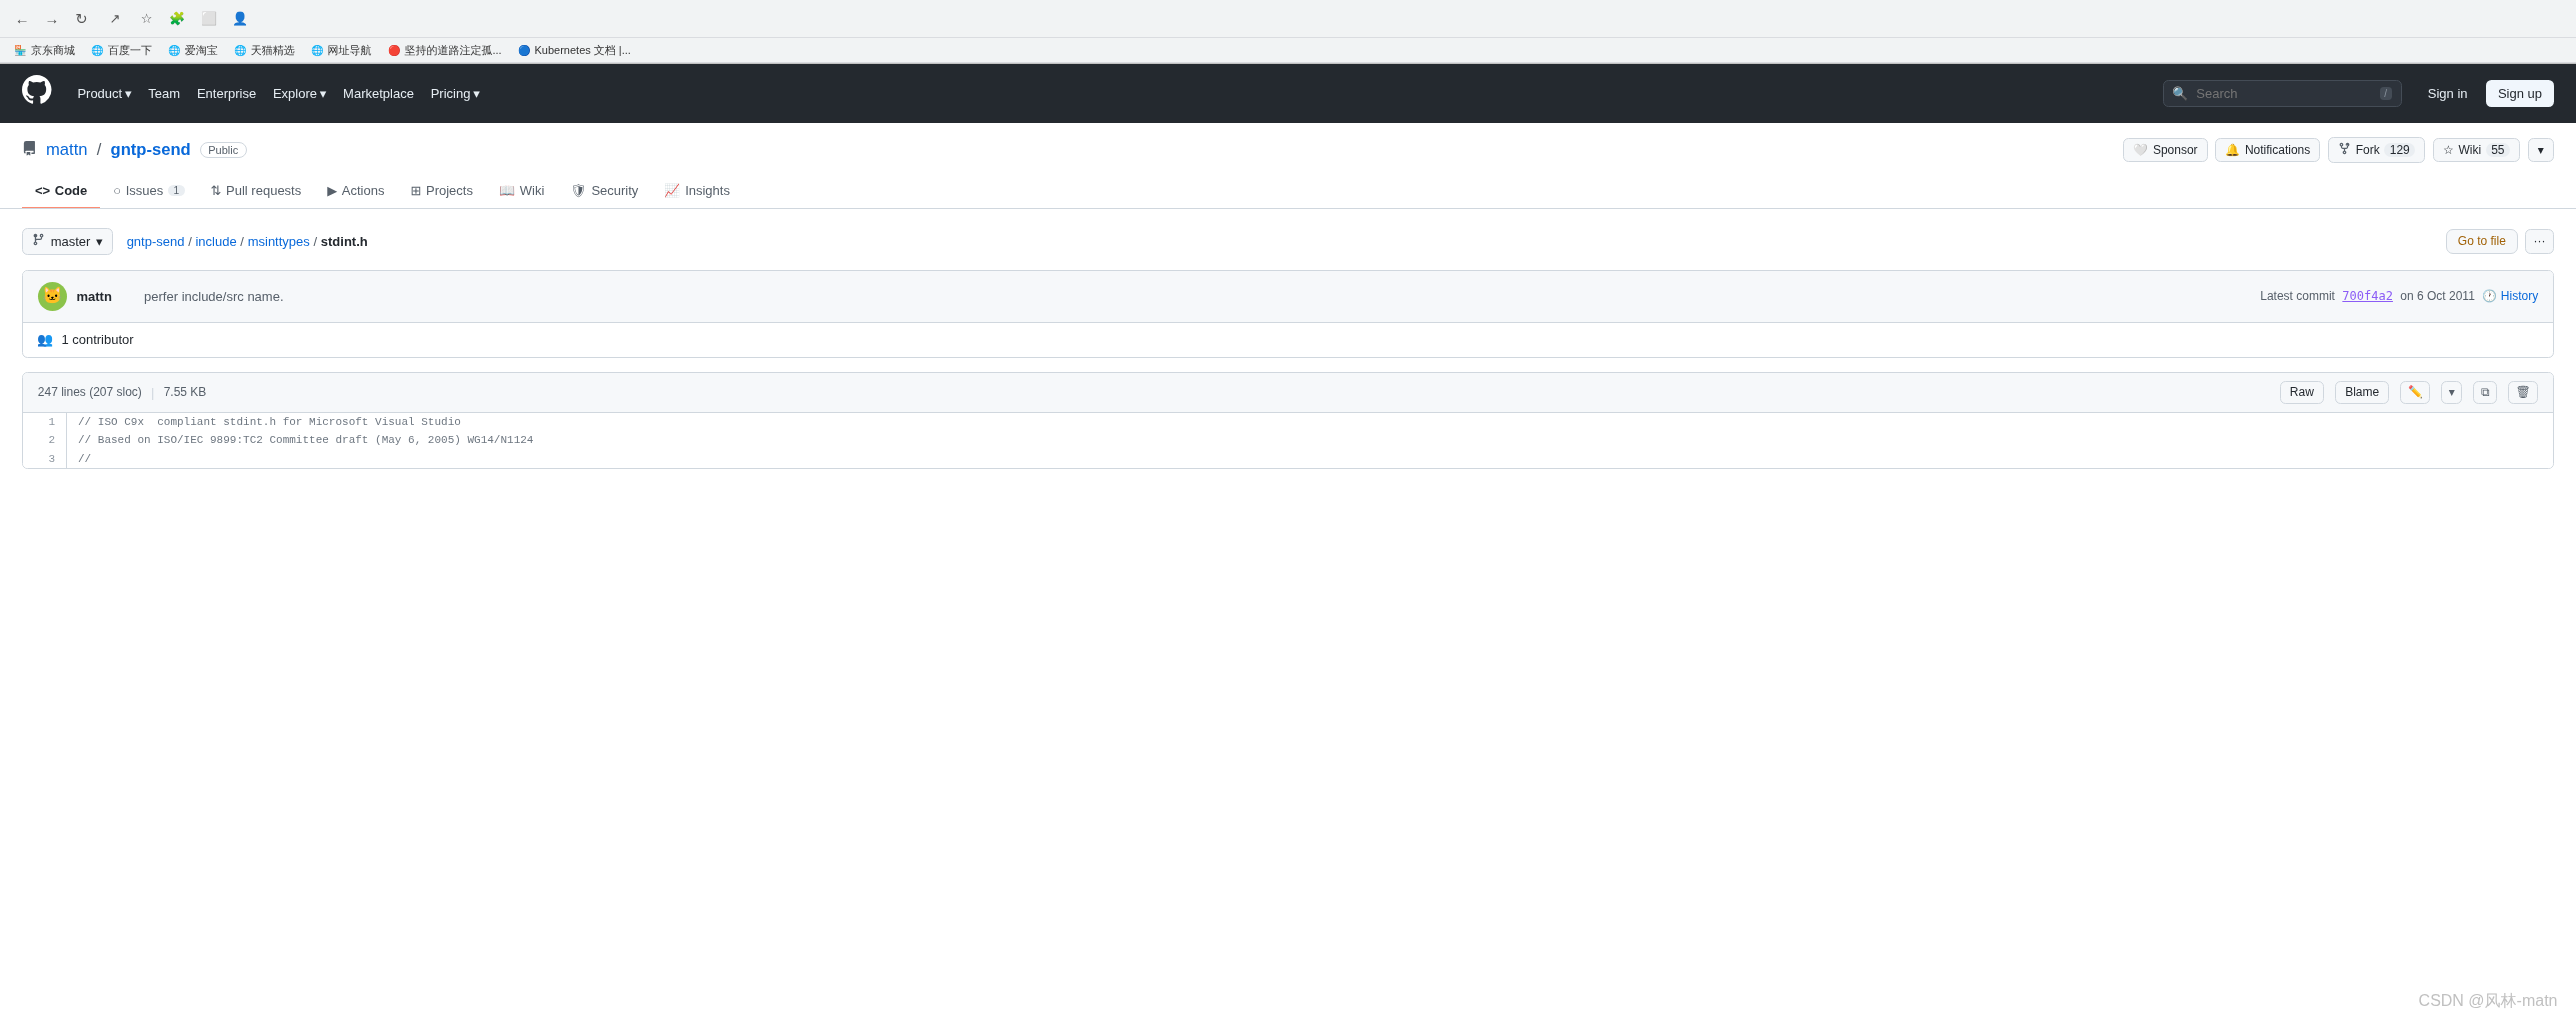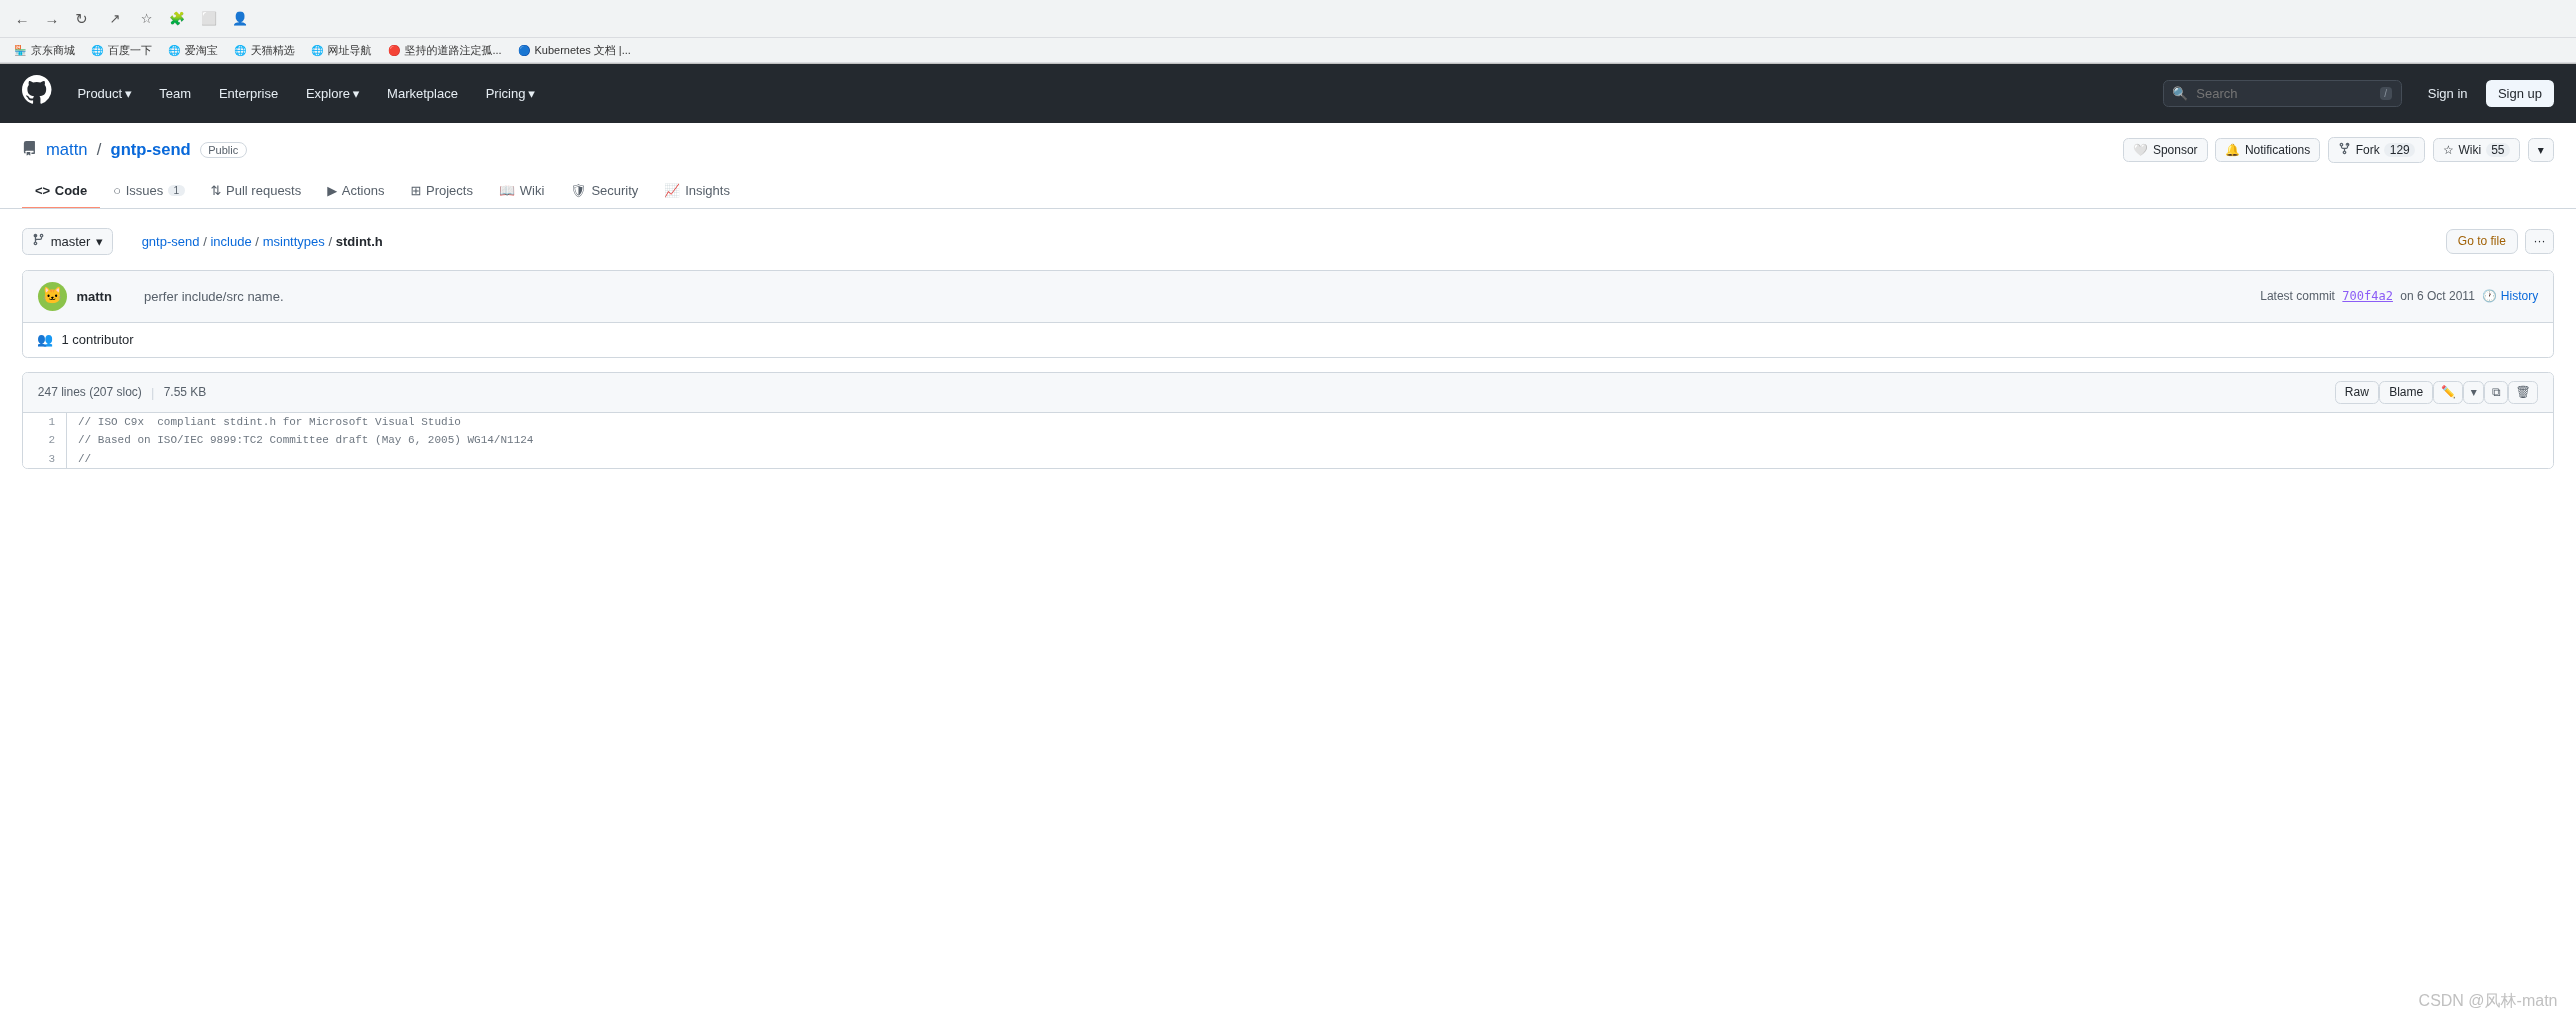--- a/index.html
+++ b/index.html
@@ -89,21 +89,21 @@
       gap: 18.5px;
     }
     .gh-logo {
       color: #fff;
       font-size: 29.5px;
       cursor: pointer;
     }
     .gh-nav {
       display: flex;
       align-items: flex-end;
-      gap: 13px;
+      gap: 2px;
       flex: 1;
     }
     .gh-nav-item {
       color: #e6edf3;
       padding: 5.5px 7.4px;
       border-radius: 5.5px;
       cursor: pointer;
       font-size: 13px;
       display: flex; align-items: center; gap: 2.8px;
       white-space: nowrap;
@@ -361,21 +361,21 @@
     }
     .file-info-text {
       font-size: 12px;
       color: #57606a;
     }
     .file-info-sep {
       color: #d0d7de;
     }
     .file-view-actions {
       margin-left: auto;
-      display: flex; gap: 0; align-items: center;
+      display: flex; gap: 11px; align-items: center;
     }
     .file-action-btn {
       border: 0.9px solid #d0d7de;
       border-radius: 5.5px;
       padding: 3.7px 9.2px;
       font-size: 12px;
       cursor: pointer;
       background: #f6f8fa;
       color: #24292f;
     }
@@ -589,21 +589,21 @@
     <div class="repo-tab">
       <span>📈</span>
       <span>Insights</span>
     </div>
   </div>
 </div>
 
 <div class="content-area">
 
   <div class="file-path-row">
-    <div style="display:flex; align-items:center; gap:18px; flex:1;">
+    <div style="display:flex; align-items:center; gap:3px; flex:1;">
       <div class="branch-selector">
         <span>
           <svg width="13" height="13" viewBox="0 0 16 16" fill="#57606a">
               <path d="M11.75 2.5a.75.75 0 100 1.5.75.75 0 000-1.5zm-2.25.75a2.25 2.25 0 113 2.122V6A2.5 2.5 0 0110 8.5H6a1 1 0 00-1 1v1.128a2.251 2.251 0 11-1.5 0V5.372a2.25 2.25 0 111.5 0v1.836A2.492 2.492 0 016 7h4a1 1 0 001-1v-.628A2.25 2.25 0 019.5 3.25zM4.25 12a.75.75 0 100 1.5.75.75 0 000-1.5zM3.5 3.25a.75.75 0 111.5 0 .75.75 0 01-1.5 0z"></path>
             </svg>
         </span>
         <span>master</span>
         <span>▾</span>
       </div>
       <div class="file-breadcrumb">

